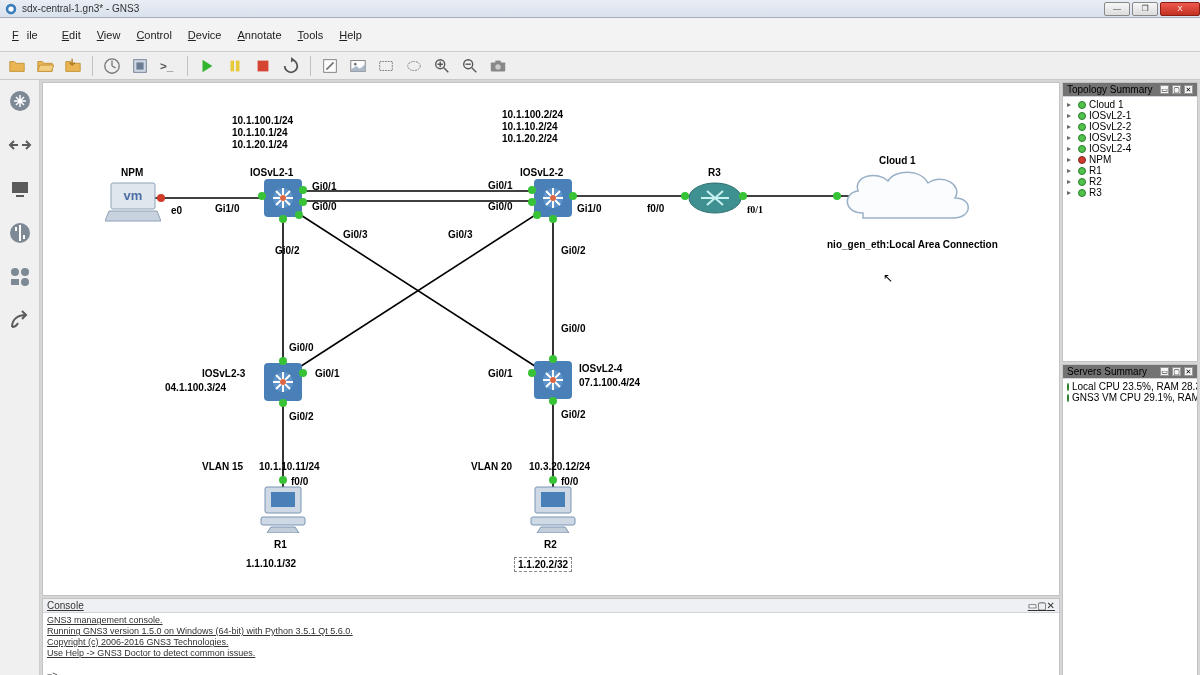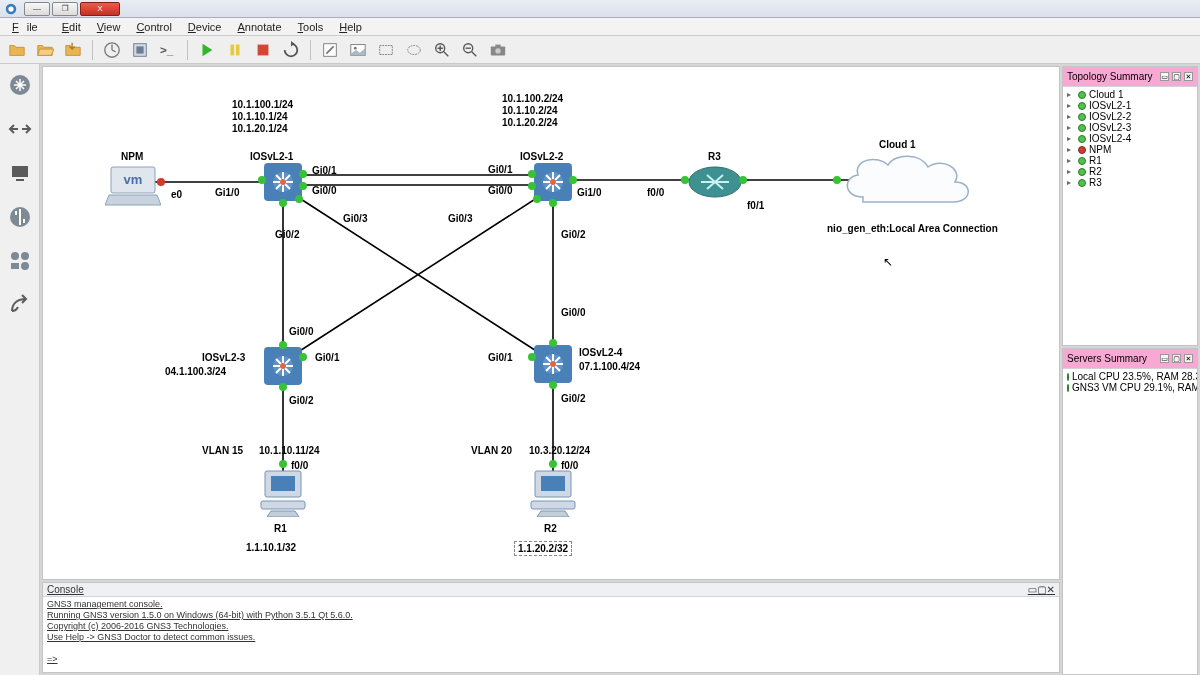--- a/index.html
+++ b/index.html
@@ -7,21 +7,21 @@
 
 
 .titlebar { height: 18px; background: linear-gradient(#e9eef4,#d8e1ec); display:flex; align-items:center; font-size:10px; color:#333; border-bottom:1px solid #aab; }
 .titlebar .icon { width:14px; height:14px; margin:0 4px; display:inline-block; }
 .titlebar .caption { flex:1; }
 .winbtns { display:flex; }
 .winbtn { width:26px; height:14px; margin-left:2px; border:1px solid #888; border-radius:2px; display:flex; align-items:center; justify-content:center; font-size:8px; background:linear-gradient(#f7f7f7,#dcdcdc); cursor:pointer; }
 .winbtn.close { background:linear-gradient(#ef5a4d,#c13122); color:#fff; border-color:#8a1e12; width:40px; }
 
 
-.menubar { height:18px; background:#f3f3f3; display:flex; align-items:center; font-size:11px; color:#222; border-bottom:1px solid #ccc; padding-left:4px; }
+.menubar { height:34px; background:#f3f3f3; display:flex; align-items:center; font-size:11px; color:#222; border-bottom:1px solid #ccc; padding-left:4px; }
 .menubar span { padding:0 8px; cursor:pointer; }
 .menubar span u { text-decoration: underline; }
 
 
 .toolbar { height:28px; background:#efefef; border-bottom:1px solid #c9c9c9; display:flex; align-items:center; padding:0 6px; gap:6px; }
 .tbtn { width:22px; height:22px; display:flex; align-items:center; justify-content:center; border:1px solid transparent; border-radius:3px; cursor:pointer; }
 .tbtn svg { width:18px; height:18px; }
 .tsep { width:1px; height:20px; background:#c2c2c2; margin:0 2px; }
 
 
@@ -30,21 +30,21 @@
 .lbtn { width:30px; height:30px; display:flex; align-items:center; justify-content:center; cursor:pointer; }
 .lbtn svg { width:24px; height:24px; }
 
 .center { flex:1; display:flex; flex-direction:column; }
 .canvas-wrap { flex:1; position:relative; background:#fff; border:1px solid #c4c4c4; margin:2px; overflow:hidden; }
 .canvas { position:absolute; inset:0; }
 
 
 .right { width:138px; display:flex; flex-direction:column; gap:2px; padding:2px 2px 0 0; }
 .panel { background:#fff; border:1px solid #c4c4c4; display:flex; flex-direction:column; font-size:10px; }
-.panel .phead { height:20px; background:#f9a8d4; border-bottom:1px solid #d0d4da; display:flex; align-items:center; padding:0 4px; justify-content:space-between; }
+.panel .phead { height:14px; background:#737373; border-bottom:1px solid #d0d4da; display:flex; align-items:center; padding:0 4px; justify-content:space-between; }
 .panel .phead .pbtns { display:flex; gap:3px; }
 .panel .phead .pbtns span { width:9px; height:9px; border:1px solid #999; font-size:7px; line-height:7px; text-align:center; cursor:pointer; background:#f5f5f5; }
 .panel .pbody { padding:2px 2px; overflow:auto; }
 .tree-row { display:flex; align-items:center; gap:3px; padding:0 2px; white-space:nowrap; cursor:pointer; }
 .tree-row .arrow { width:8px; font-size:8px; color:#666; }
 .tree-row .dot { width:8px; height:8px; border-radius:50%; border:1px solid #2a7a2a; }
 .dot.green { background:#51c24b; }
 .dot.red { background:#d13b2a; border-color:#7a2a2a; }
 
 
@@ -67,20 +67,21 @@
 </head>
 <body>
 
 <div class="titlebar">
   <span class="icon">
     <svg viewBox="0 0 16 16">
         <circle cx="8" cy="8" r="6" fill="#3a7db8"></circle>
         <circle cx="8" cy="8" r="3" fill="#fff"></circle>
       </svg>
   </span>
+  <span class="caption">sdx-central-1.gn3* - GNS3</span>
   <div class="winbtns">
     <div class="winbtn">—</div>
     <div class="winbtn">❐</div>
     <div class="winbtn close">X</div>
   </div>
 </div>
 
 <div class="menubar">
   <span><u>F</u><span>ile</span></span>
   <span><u>E</u>dit</span>
@@ -327,21 +328,21 @@
           <svg width="56" height="34">
               <ellipse cx="28" cy="17" rx="26" ry="15" fill="#3f9091" stroke="#2d6e6f"></ellipse>
               <g stroke="#c8f2f2" stroke-width="2" fill="none">
                 <path d="M14 17 L42 17 M20 10 L36 24 M36 10 L20 24"></path>
               </g>
             </svg>
         </div>
         <div class="portdot" style="left:638px; top:109px;"></div>
         <div class="iplabel" style="left:604px; top:120px;">f0/0</div>
         <div class="portdot" style="left:696px; top:109px;"></div>
-        <div class="iplabel" style="left:704px; top:133px;">f0/1</div>
+        <div class="iplabel" style="left:704px; top:121px;font-family:Liberation Serif, serif;">f0/1</div>
 
         <div class="iplabel" style="left:836px; top:72px;">Cloud 1</div>
         <div class="node" style="left:790px; top:80px;">
           <svg width="150" height="70" viewBox="0 0 150 70">
             <path d="M30 50 C10 50 10 30 25 28 C20 12 45 8 55 18 C62 6 88 6 95 20 C110 10 130 22 122 35 C140 35 140 55 120 55 L30 55 Z" fill="#fbfcfd" stroke="#9bb1c7" stroke-width="1.5"></path>
           </svg>
         </div>
         <div class="portdot" style="left:790px; top:109px;"></div>
         <div class="iplabel" style="left:784px; top:156px;">nio_gen_eth:Local Area Connection</div>
 

